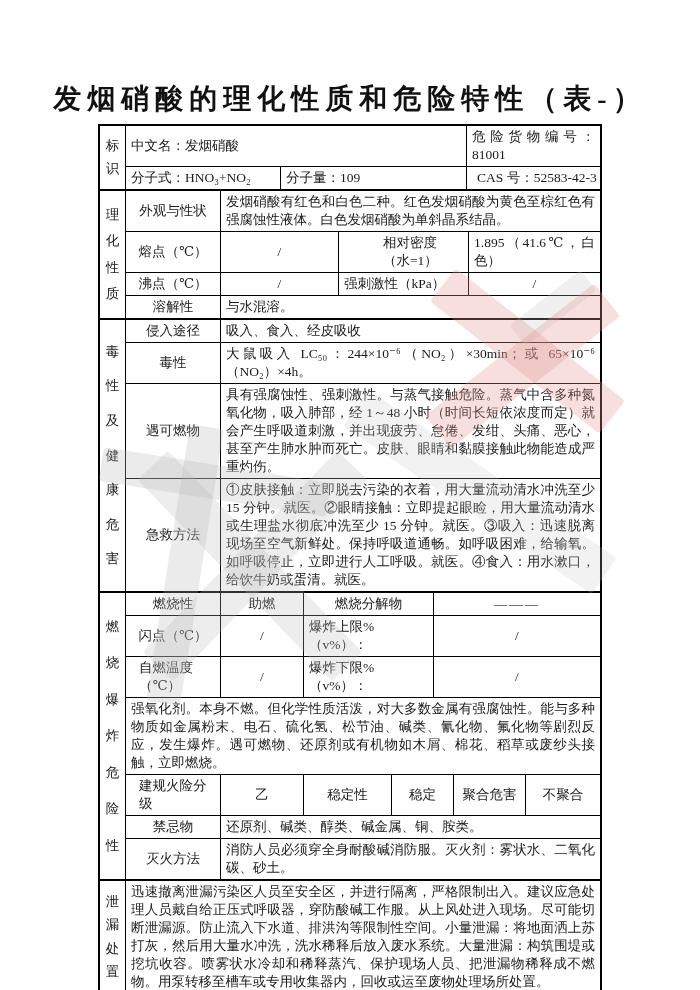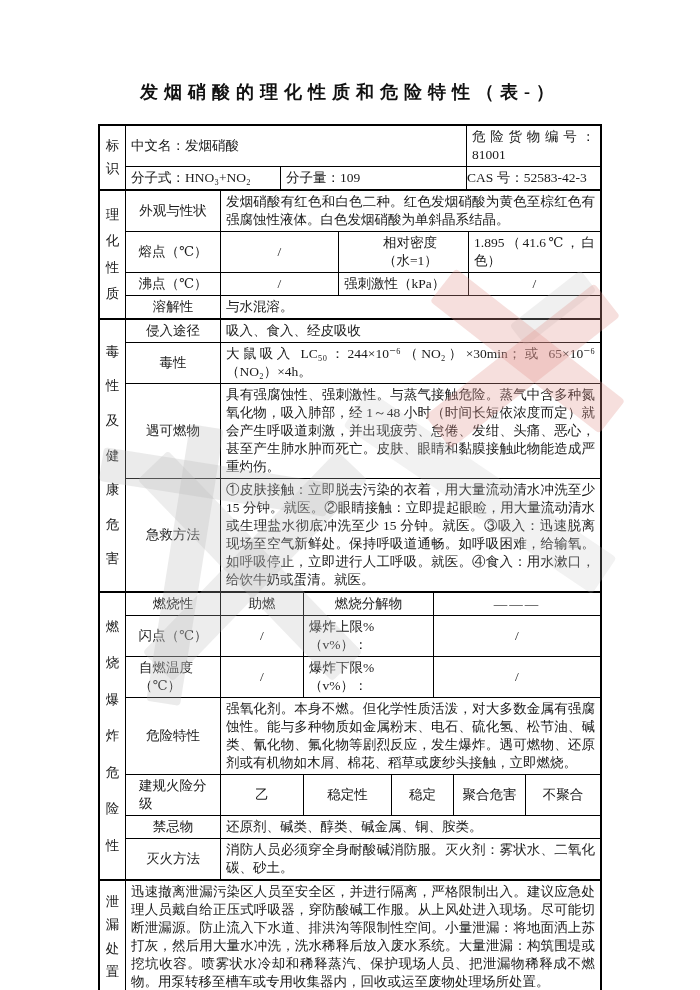--- a/index.html
+++ b/index.html
@@ -10,21 +10,21 @@
     height: 990px;
     background: #ffffff;
     font-family: "Liberation Serif", "DejaVu Serif", serif;
     color: #1a1a1a;
     overflow: hidden;
   }
   .doc-title {
     position: absolute;
     top: 80px; left: 0; right: 0;
     text-align: center;
-    font-size: 18px;
+    font-size: 28px;
     font-weight: bold;
     letter-spacing: 6px;
     white-space: nowrap;
     color: #111;
   }
   .htable {
     position: absolute;
     left: 98px; top: 124px;
     width: 504px;
     border: 2px solid #000;
@@ -82,21 +82,21 @@
           <span>识</span>
         </div>
       <div class="sec-body">
         <div class="row">
           <div class="cell grow vc">中文名：发烟硝酸</div>
           <div class="cell w134 para">危险货物编号：81001</div>
         </div>
         <div class="row">
           <div class="cell w154 vc">分子式：HNO₃+NO₂</div>
           <div class="cell grow vc">分子量：109</div>
-          <div class="cell w134 vc" style="padding-left:0;padding-right:3px;">CAS 号：52583-42-3</div>
+          <div class="cell w134 vc" style="padding-left:10px;padding-right:3px;">CAS 号：52583-42-3</div>
         </div>
       </div>
     </div>
 
     <div class="section">
       <div class="sec-label">
           <span>理</span>
           <span>化</span>
           <span>性</span>
           <span>质</span>
@@ -178,21 +178,20 @@
           <div class="cell w130 vc">爆炸上限%（v%）：</div>
           <div class="cell grow val">/</div>
         </div>
         <div class="row">
           <div class="cell lbl lbl-tight">自燃温度（℃）</div>
           <div class="cell w83 val">/</div>
           <div class="cell w130 vc">爆炸下限%（v%）：</div>
           <div class="cell grow val">/</div>
         </div>
         <div class="row">
-          <div class="cell lbl">危险特性</div>
           <div class="cell grow para">强氧化剂。本身不燃。但化学性质活泼，对大多数金属有强腐蚀性。能与多种物质如金属粉末、电石、硫化氢、松节油、碱类、氰化物、氟化物等剧烈反应，发生爆炸。遇可燃物、还原剂或有机物如木屑、棉花、稻草或废纱头接触，立即燃烧。</div>
         </div>
         <div class="row">
           <div class="cell lbl lbl-tight">建规火险分级</div>
           <div class="cell w83 val">乙</div>
           <div class="cell w88 val">稳定性</div>
           <div class="cell w62 val">稳定</div>
           <div class="cell w72 val">聚合危害</div>
           <div class="cell grow val">不聚合</div>
         </div>

